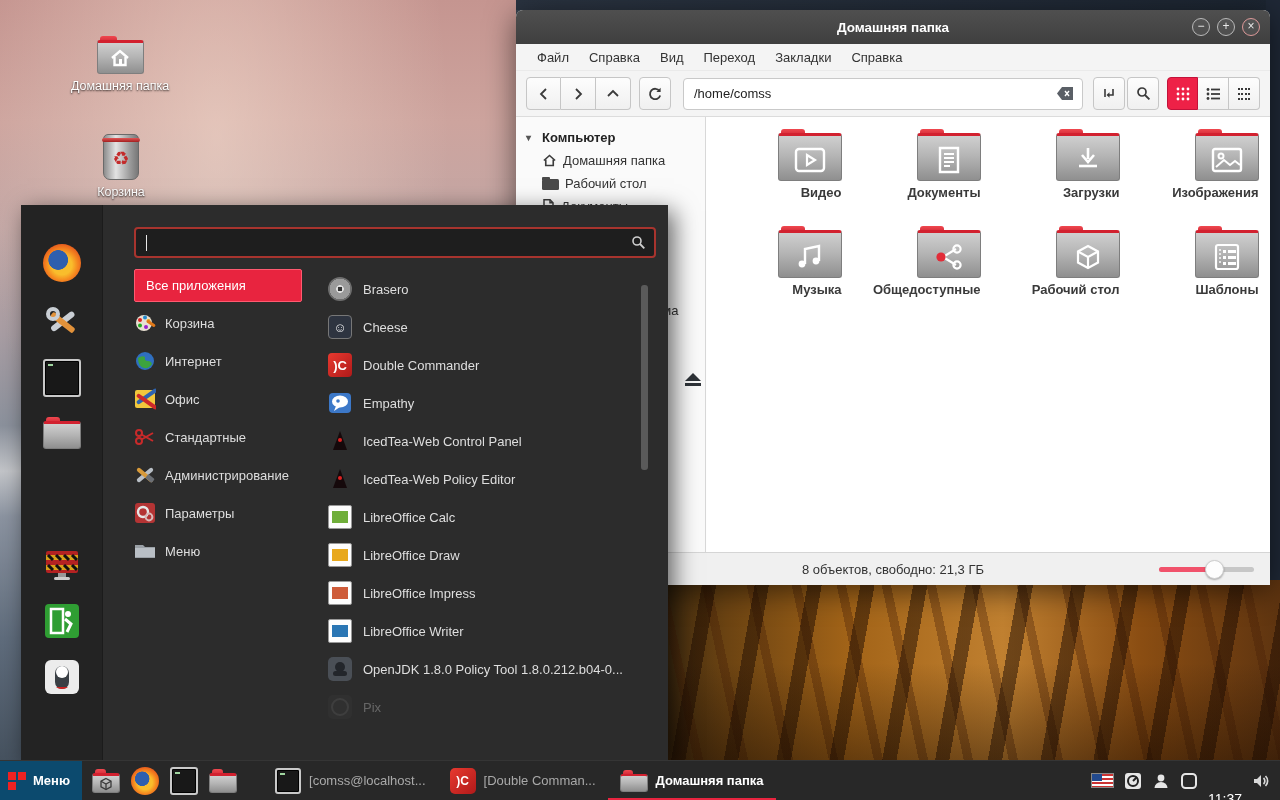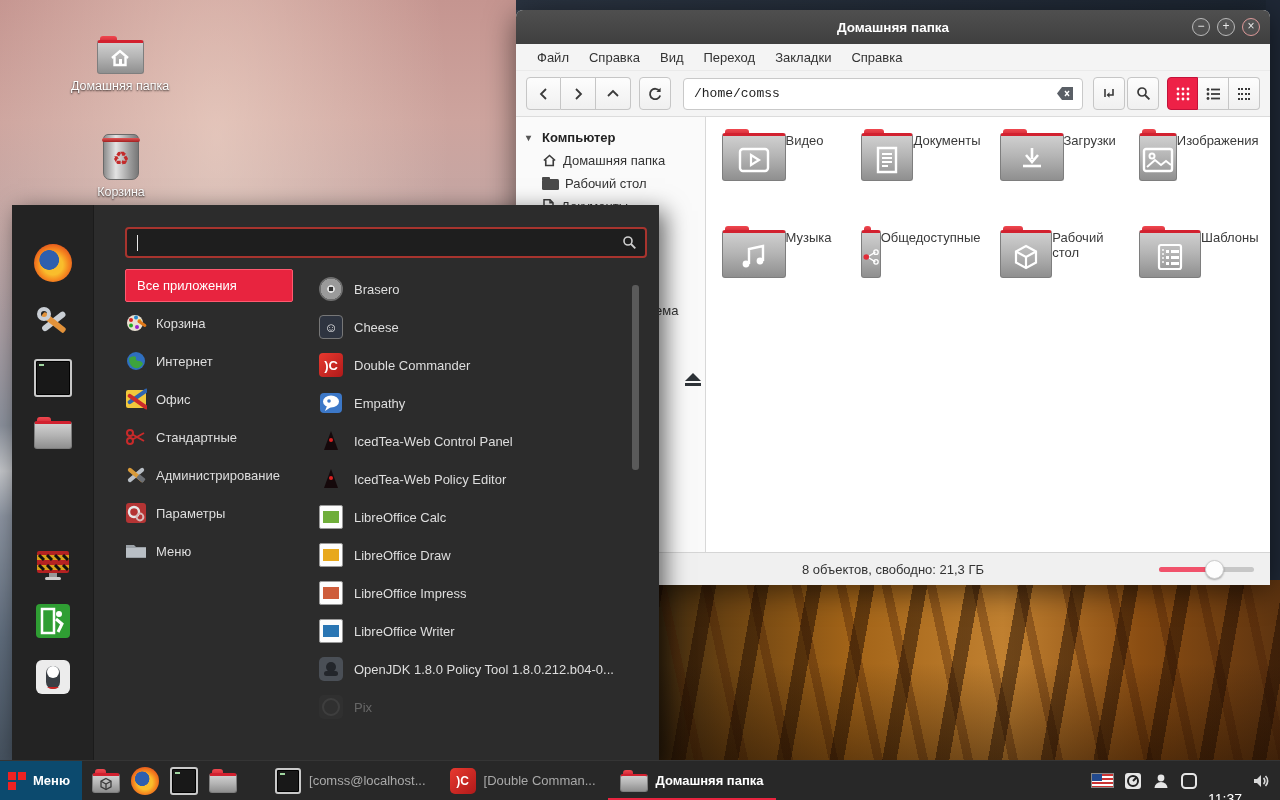--- a/index.html
+++ b/index.html
@@ -63,21 +63,21 @@
     border:1px solid #c6c6c6; display:flex; align-items:center; justify-content:center; }
   .grp { display:flex; }
   .grp .tbtn { width:35px; }
   .grp .tbtn:first-child { border-radius:4px 0 0 4px; }
   .grp .tbtn:last-child { border-radius:0 4px 4px 0; }
   .grp .tbtn + .tbtn { border-left:none; }
   .single { width:32px; border-radius:4px; margin-left:8px; }
   .pathwrap { flex:1; margin:0 10px 0 12px; height:32px; background:#fff;
     border:1px solid #c9c9c9; border-radius:4px; display:flex; align-items:center; padding:0 8px 0 10px; }
   .pathwrap input { flex:1; border:none; outline:none; font-size:13px; color:#222;
-    font-family:Liberation Mono, monospace; background:transparent; }
+    font-family:Liberation Sans, sans-serif; background:transparent; }
   .viewgrp { margin-left:8px; }
   .tbtn.active { background:#ee2147; border-color:#c2123a; }
   .fm-body { flex:1; display:flex; min-height:0; }
   .fm-side { width:190px; background:#fafafa; border-right:1px solid #d8d8d8; position:relative;
     padding-top:9px; }
   .siderow { display:flex; align-items:center; height:23px; padding-left:10px; gap:6px;
     font-size:13px; color:#333; }
   .siderow.root { font-weight:bold; color:#222; }
   .siderow.sub { padding-left:26px; }
   .exp { font-size:10px; color:#555; width:10px; }
@@ -87,37 +87,37 @@
   .minifolder:after { content:""; position:absolute; left:0; top:2px; right:0; bottom:0;
     background:#4a4a4a; border-radius:1.5px; }
   .frag { position:absolute; left:139px; top:186px; font-size:13px; color:#333; }
   .ejectwrap { position:absolute; left:168px; top:256px; width:18px; height:14px; }
   .ejectwrap .tri { width:0; height:0; margin:0 auto; border-left:8px solid transparent;
     border-right:8px solid transparent; border-bottom:8px solid #2e3338; }
   .ejectwrap .bar { width:16px; height:3px; background:#2e3338; margin:2px auto 0; }
   .fm-files { flex:1; background:#fff; padding:12px 0 0 6px; }
   .fgrid { display:grid; grid-template-columns:repeat(4,139px); grid-auto-rows:97px;
     justify-items:center; }
-  .fcell { width:120px; display:flex; flex-direction:row; align-items:flex-start; }
+  .fcell { width:120px; display:flex; flex-direction:column; align-items:flex-end;font-weight:bold; }
   .fcell .xfolder { width:64px; height:52px; }
   .fcell .emblem { position:relative; z-index:1; margin-top:3px; }
   .flabel { margin-top:4px; font-size:13px; color:#3a3a3a; }
   .fm-status { height:33px; background:#f0f0f0; border-top:1px solid #d5d5d5;
     display:flex; align-items:center; justify-content:center; position:relative; }
   .fm-status .stxt { font-size:13px; color:#333; }
   .zoomslider { position:absolute; right:16px; top:14px; width:95px; height:5px;
     background:#c7c7c7; border-radius:3px; }
   .zoomslider .fill { position:absolute; left:0; top:0; bottom:0; width:55px;
     background:#f1526b; border-radius:3px; }
   .zoomslider .knob { position:absolute; left:46px; top:-7px; width:19px; height:19px;
     background:#fdfdfd; border:1px solid #cfcfcf; border-radius:50%;
     box-shadow:0 1px 2px rgba(0,0,0,.3); }
 
   
-  .appmenu { position:absolute; left:12px; top:205px; width:647px; height:555px; z-index:3;
+  .appmenu { position:absolute; left:21px; top:205px; width:647px; height:555px; z-index:3;
     background:#2c2c2c; box-shadow:6px 6px 22px rgba(0,0,0,.6); display:flex; }
   .fav { width:82px; background:#232323; border-right:1px solid #1b1b1b; position:relative; }
   .favicon { position:absolute; left:22px; width:38px; height:38px; }
   .menu-main { flex:1; position:relative; }
   .searchbox { position:absolute; left:31px; top:22px; width:522px; height:31px;
     background:#1e1e1e; border:2px solid #a8342e; border-radius:4px;
     display:flex; align-items:center; padding:0 8px; }
   .searchbox .caret { width:1px; height:16px; background:#e8e8e8; margin-left:2px; }
   .searchbox input { flex:1; background:transparent; border:none; outline:none;
     color:#eee; font-size:13px; font-family:"Liberation Sans",sans-serif; }

